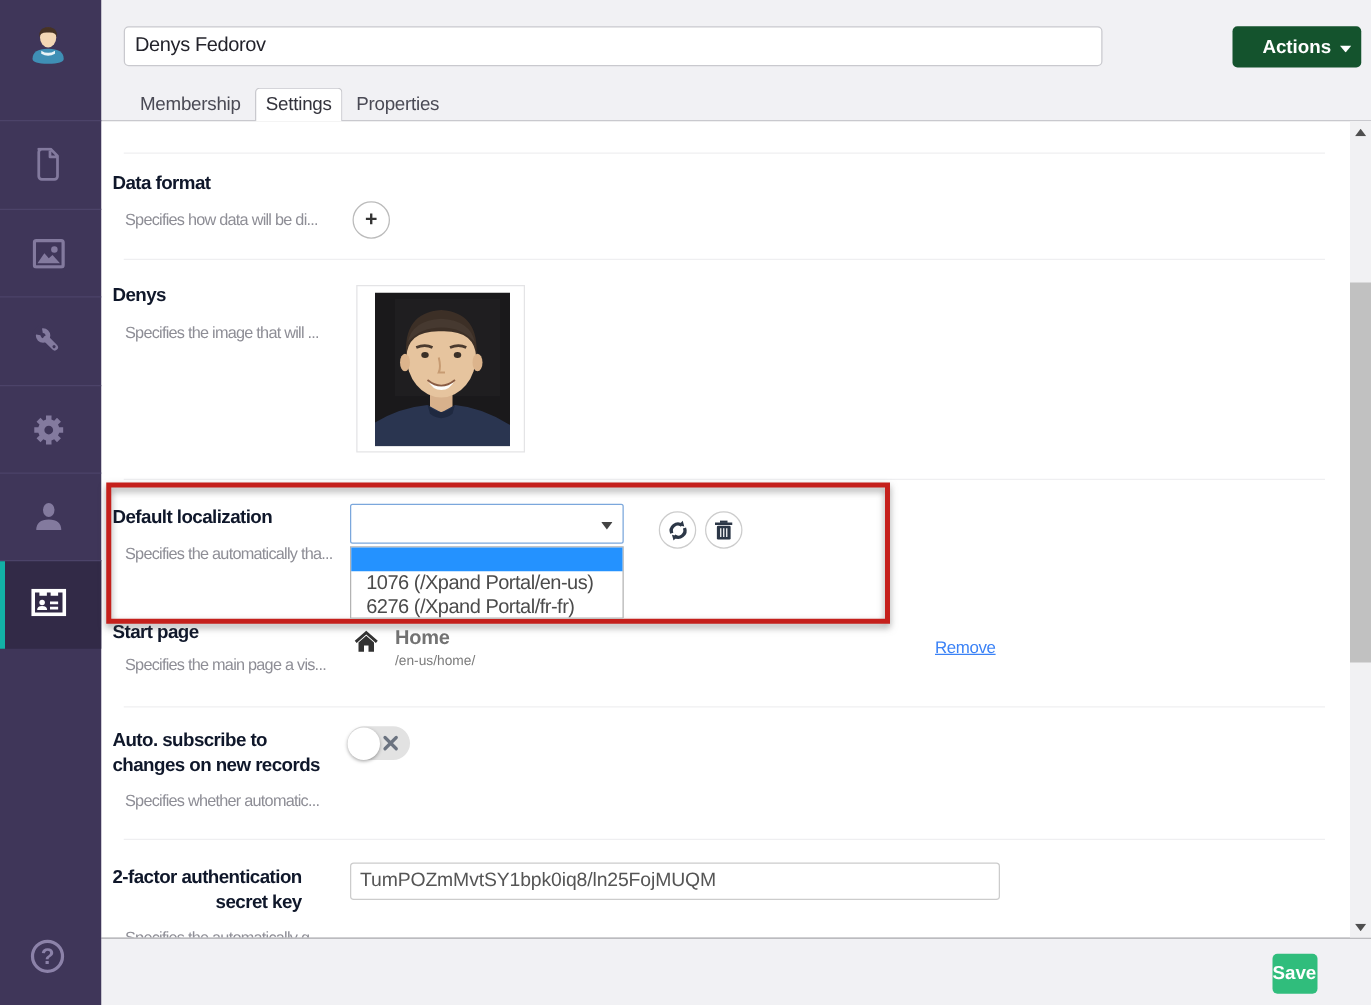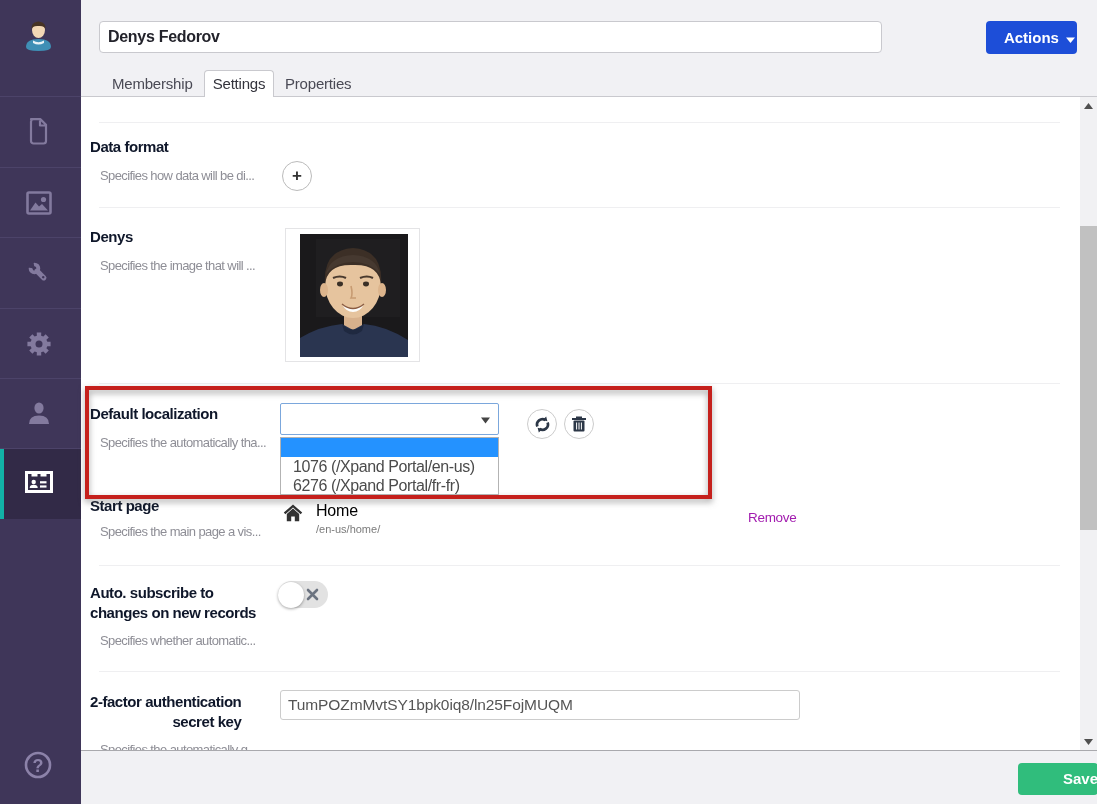--- a/index.html
+++ b/index.html
@@ -8,35 +8,35 @@
   .abs { position:absolute; }
 
   
   #sidebar { left:0; top:0; width:81px; height:804px; background:#3f3659; }
   .sideitem { position:absolute; left:0; width:81px; height:70px; border-top:1px solid #4c4369; display:flex; align-items:center; justify-content:center; padding-right:4px; }
   .sideitem.active { background:#322a47; }
   .tealbar { position:absolute; left:0; top:0; width:4px; height:100%; background:#12b2a6; }
 
   
   #topbar { left:81px; top:0; width:1016px; height:97px; background:#f1f1f4; }
-  #nameinput { position:absolute; left:18px; top:21px; width:783px; height:32px; background:#fff; border:1px solid #c9c9ce; border-radius:4px; font-weight:bold; font-size:16px; color:#23232b; line-height:30px; padding-left:8px; letter-spacing:-0.3px; }
-  #actionsbtn { position:absolute; left:905px; top:21px; width:91px; height:33px; background:#1d4ed8; border-radius:4px; color:#fff; font-weight:bold; font-size:15px; text-align:center; line-height:33px;padding-left:16px; }
+  #nameinput { position:absolute; left:18px; top:21px; width:783px; height:32px; background:#fff; border:1px solid #c9c9ce; border-radius:4px; font-weight:normal; font-size:16px; color:#23232b; line-height:30px; padding-left:8px; letter-spacing:-0.3px; }
+  #actionsbtn { position:absolute; left:905px; top:21px; width:103px; height:33px; background:#14532d; border-radius:4px; color:#fff; font-weight:bold; font-size:15px; text-align:center; line-height:33px;padding-left:16px; }
   #tabline { position:absolute; left:0; top:96px; width:1016px; height:1px; background:#c9c9ce; }
   .tab { position:absolute; top:67px; height:34px; font-size:15px; color:#4a4a55; line-height:34px; letter-spacing:-0.2px; }
   #tab-settings { top:70px; height:27px; background:#fff; border:1px solid #c9c9ce; border-bottom:none; border-radius:4px 4px 0 0; line-height:25px; text-align:center; color:#33333c; z-index:3; }
 
   
   #content { left:81px; top:97px; width:1016px; height:653px; background:#fff; }
   .sep { position:absolute; left:18px; width:961px; height:1px; background:#efeff1; }
   .title { position:absolute; left:9px; font-size:15px; font-weight:bold; color:#0f172a; letter-spacing:-0.45px; }
   .desc { position:absolute; left:19px; font-size:13px; color:#8e8e96; letter-spacing:-0.6px; }
 
   
   #footer { left:81px; top:750px; width:1016px; height:54px; background:#f1f1f4; border-top:1px solid #a9a9ad; }
-  #savebtn { position:absolute; left:937px; top:12px; width:80px; height:32px; background:#30bd7c; border-radius:4px; color:#fff; font-weight:bold; font-size:15px; text-align:right; line-height:32px; }
+  #savebtn { position:absolute; left:937px; top:12px; width:36px; height:32px; background:#30bd7c; border-radius:4px; color:#fff; font-weight:bold; font-size:15px; text-align:left; line-height:32px; }
 
   
   #scrollbar { left:1080px; top:97px; width:17px; height:653px; background:#f1f1f3; }
   #scrollthumb { position:absolute; left:0; top:129px; width:17px; height:304px; background:#c1c1c1; }
   .scrollarrow { position:absolute; left:0; width:17px; height:17px; display:flex; align-items:center; justify-content:center; }
 
   
   #redbox { left:85px; top:386px; width:627px; height:113px; border:4px solid #c5201c; filter:drop-shadow(0 3px 3px rgba(70,70,70,0.5)); z-index:8; }
 
   
@@ -84,23 +84,23 @@
       <path d="M42 90 Q53 101 64 90 L62 97 Q53 104 44 97 Z" fill="#1f2940"></path>
     </svg>
   </div>
 
   <div class="sep" style="top:286px"></div>
   <div class="title" style="top:308px">Default localization</div>
   <div class="desc" style="top:338px">Specifies the automatically tha...</div>
 
   <div class="title" style="top:400px">Start page</div>
   <div class="desc" style="top:427px">Specifies the main page a vis...</div>
-  <div class="abs" style="left:235px; top:405px; font-size:16px; color:#000000; letter-spacing:-0.2px;">Home</div>
+  <div class="abs" style="left:235px; top:405px; font-size:16px; color:#737373; letter-spacing:-0.2px;font-weight:bold;">Home</div>
   <div class="abs" style="left:235px; top:426px; font-size:11px; color:#7b7b7b;">/en-us/home/</div>
-  <div class="abs" style="left:667px; top:413px; font-size:13.5px; color:#a21caf; letter-spacing:-0.3px;">Remove</div>
+  <div class="abs" style="left:667px; top:413px; font-size:13.5px; color:#3b82f6; letter-spacing:-0.3px;text-decoration:underline;">Remove</div>
 
   <div class="sep" style="top:468px"></div>
   <div class="title" style="top:486px; line-height:20px;">Auto. subscribe to<br>changes on new records</div>
   <div class="desc" style="top:536px">Specifies whether automatic...</div>
 
   <div class="sep" style="top:574px"></div>
   <div class="title" style="top:595px; line-height:20px;text-align:right;">2-factor authentication<br>secret key</div>
   <div class="desc" style="top:645px">Specifies the automatically g...</div>
 </div>
 

